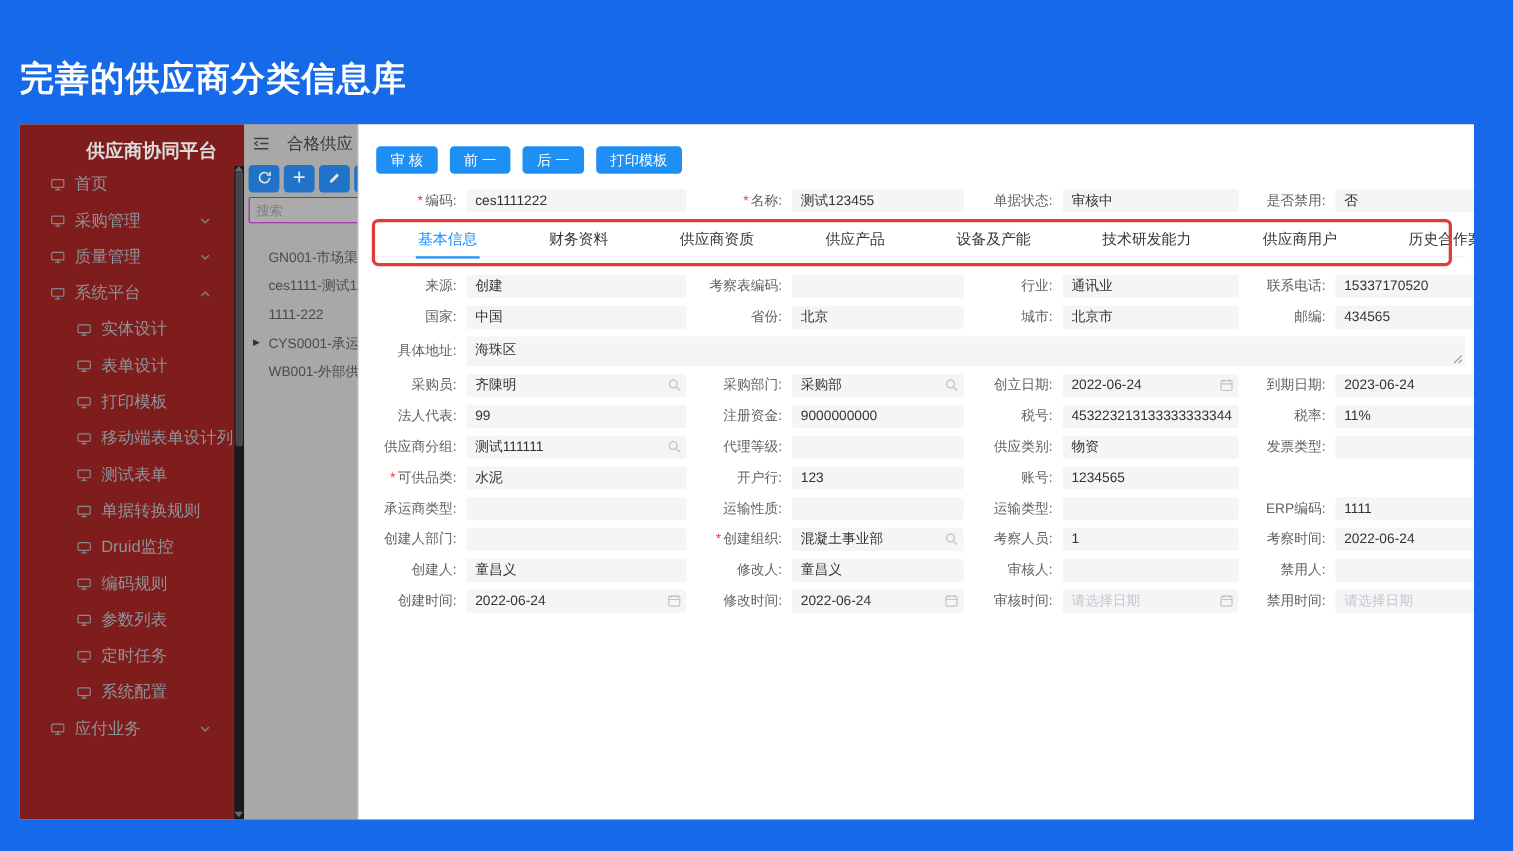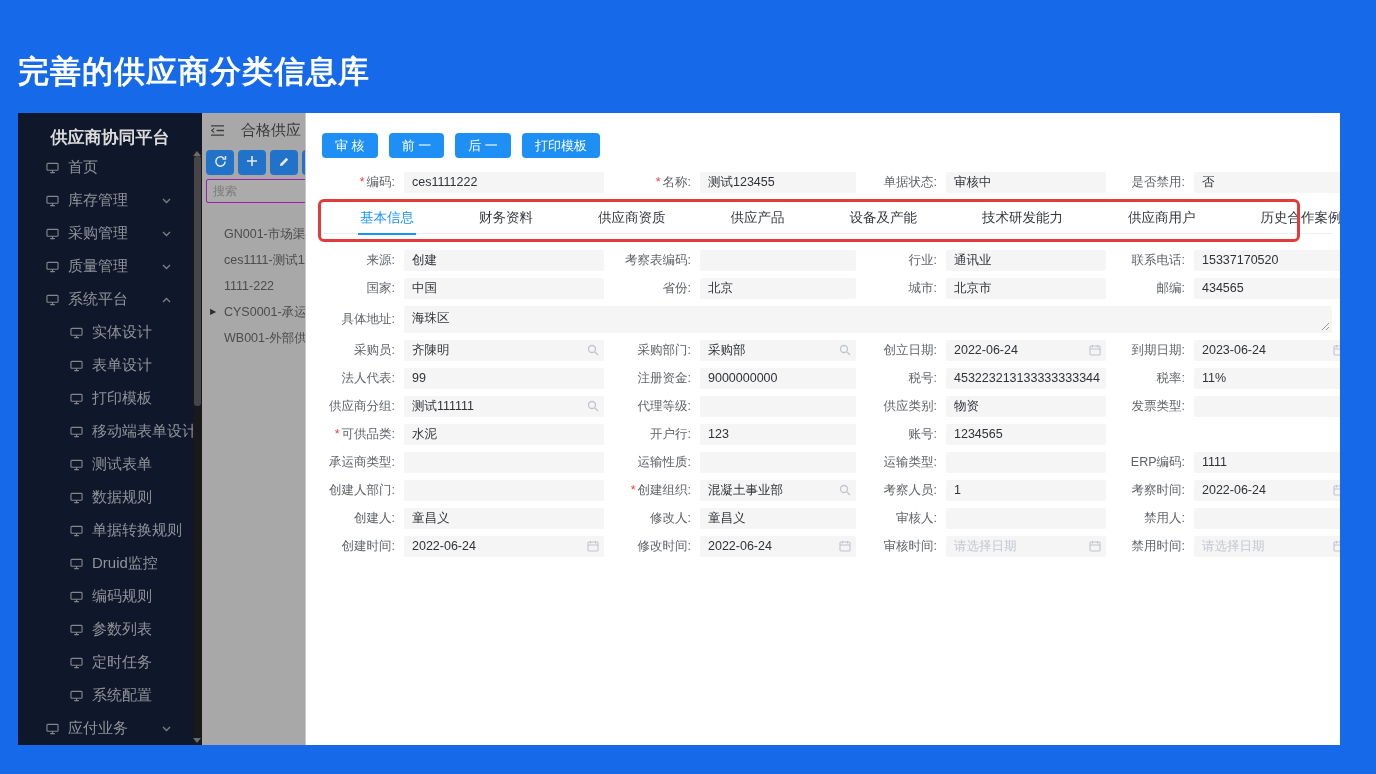--- a/index.html
+++ b/index.html
@@ -4,21 +4,21 @@
 <style>
   html,body{margin:0;padding:0;}
   .stage{position:relative;width:1376px;height:774px;background:#1669e8;overflow:hidden;
          font-family:"Liberation Sans",sans-serif;}
   .page-title{position:absolute;left:18px;top:51px;margin:0;font-size:31px;font-weight:bold;
               color:#ffffff;letter-spacing:1px;}
   
   .app{position:absolute;left:18px;top:113px;width:1322px;height:632px;display:flex;
        background:#a8a8a8;overflow:hidden;}
   
-  .sidebar{width:184px;flex:none;background:#0f172a;position:relative;overflow:hidden;}
+  .sidebar{width:168px;flex:none;background:#7f1d1d;position:relative;overflow:hidden;padding-left:36px;}
   .sb-title{color:#dcdcdc;font-size:17px;font-weight:bold;text-align:center;padding:13px 0 9px;
             white-space:nowrap;}
   .sb-menu{position:absolute;top:38px;left:0;right:9px;bottom:0;overflow:hidden;}
   .sb-item{display:flex;align-items:center;height:33px;padding-left:28px;color:#8f9399;
            font-size:15px;cursor:pointer;white-space:nowrap;}
   .sb-item.sub{padding-left:52px;}
   .sb-ic{display:inline-flex;margin-right:9px;color:#84888e;flex:none;}
   .sb-label{flex:1;overflow:hidden;}
   .sb-chev{margin-right:22px;color:#7d8187;display:inline-flex;}
   .sb-scroll{position:absolute;right:0;top:38px;bottom:0;width:9px;background:#19191b;}
@@ -92,34 +92,20 @@
             </span>
             <span class="sb-label">首页</span>
           </div>
           <div class="sb-item">
             <span class="sb-ic">
               <svg width="13" height="12" viewBox="0 0 14 13" fill="none" stroke="currentColor" stroke-width="1.2">
                 <rect x="1" y="1.5" width="12" height="7.5" rx="1"></rect>
                 <path d="M7 9v2M4.5 11.5h5"></path>
               </svg>
             </span>
-            <span class="sb-label">库存管理</span>
-            <span class="sb-chev">
-              <svg width="9" height="6" viewBox="0 0 9 6" fill="none" stroke="currentColor" stroke-width="1.3">
-                <path d="M1 1l3.5 3.5L8 1"></path>
-              </svg>
-            </span>
-          </div>
-          <div class="sb-item">
-            <span class="sb-ic">
-              <svg width="13" height="12" viewBox="0 0 14 13" fill="none" stroke="currentColor" stroke-width="1.2">
-                <rect x="1" y="1.5" width="12" height="7.5" rx="1"></rect>
-                <path d="M7 9v2M4.5 11.5h5"></path>
-              </svg>
-            </span>
             <span class="sb-label">采购管理</span>
             <span class="sb-chev">
               <svg width="9" height="6" viewBox="0 0 9 6" fill="none" stroke="currentColor" stroke-width="1.3">
                 <path d="M1 1l3.5 3.5L8 1"></path>
               </svg>
             </span>
           </div>
           <div class="sb-item">
             <span class="sb-ic">
               <svg width="13" height="12" viewBox="0 0 14 13" fill="none" stroke="currentColor" stroke-width="1.2">
@@ -185,29 +171,20 @@
             <span class="sb-label">移动端表单设计列表</span>
           </div>
           <div class="sb-item sub">
             <span class="sb-ic">
               <svg width="13" height="12" viewBox="0 0 14 13" fill="none" stroke="currentColor" stroke-width="1.2">
                 <rect x="1" y="1.5" width="12" height="7.5" rx="1"></rect>
                 <path d="M7 9v2M4.5 11.5h5"></path>
               </svg>
             </span>
             <span class="sb-label">测试表单</span>
-          </div>
-          <div class="sb-item sub">
-            <span class="sb-ic">
-              <svg width="13" height="12" viewBox="0 0 14 13" fill="none" stroke="currentColor" stroke-width="1.2">
-                <rect x="1" y="1.5" width="12" height="7.5" rx="1"></rect>
-                <path d="M7 9v2M4.5 11.5h5"></path>
-              </svg>
-            </span>
-            <span class="sb-label">数据规则</span>
           </div>
           <div class="sb-item sub">
             <span class="sb-ic">
               <svg width="13" height="12" viewBox="0 0 14 13" fill="none" stroke="currentColor" stroke-width="1.2">
                 <rect x="1" y="1.5" width="12" height="7.5" rx="1"></rect>
                 <path d="M7 9v2M4.5 11.5h5"></path>
               </svg>
             </span>
             <span class="sb-label">单据转换规则</span>
           </div>

